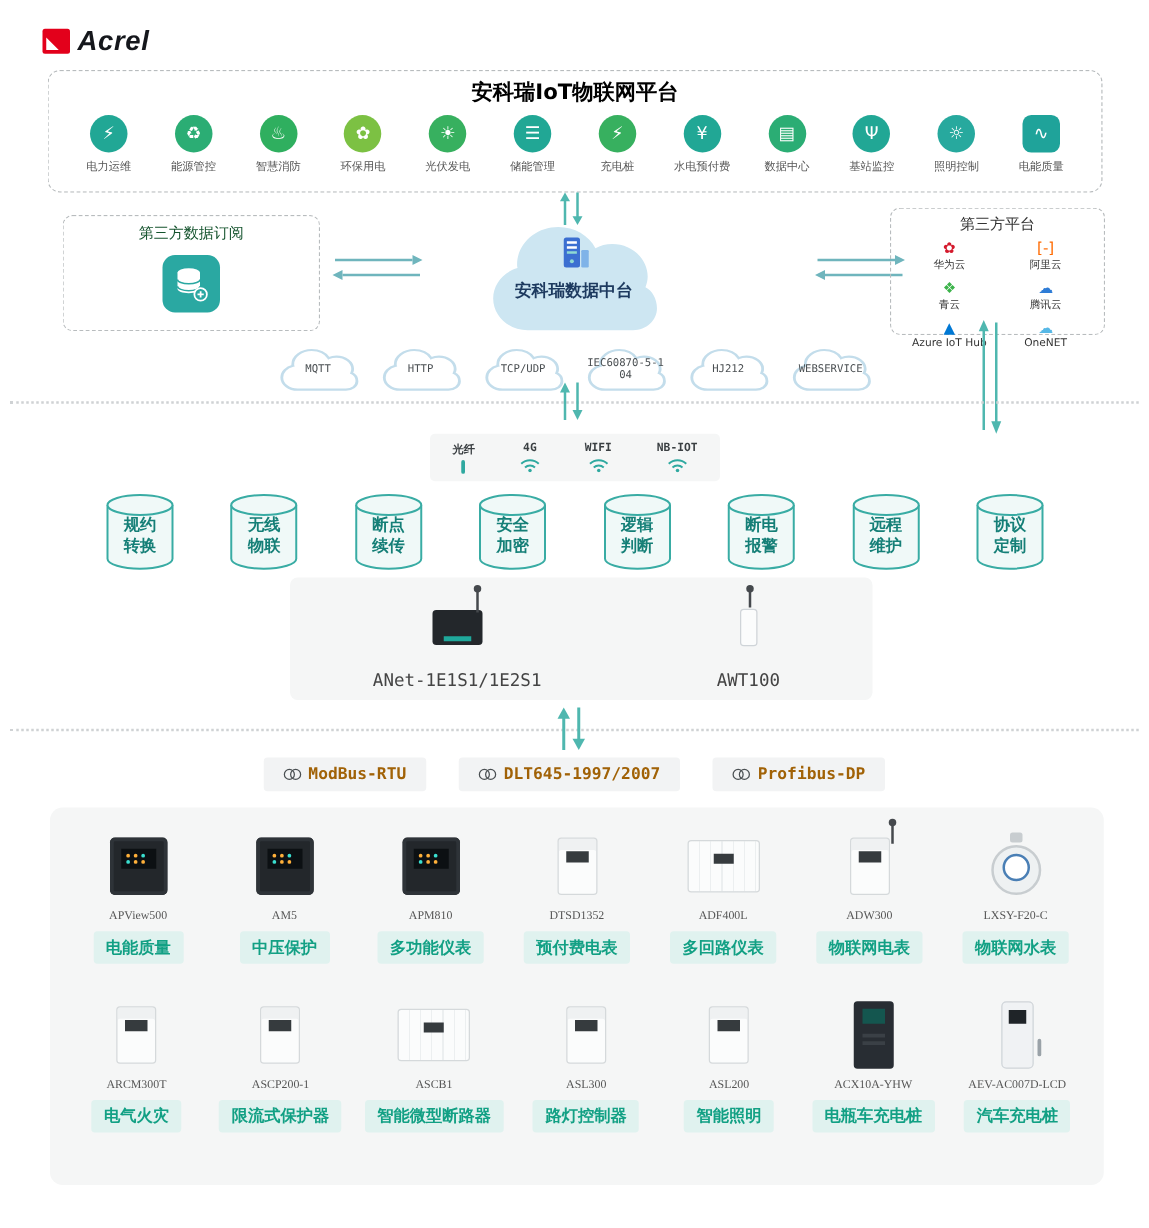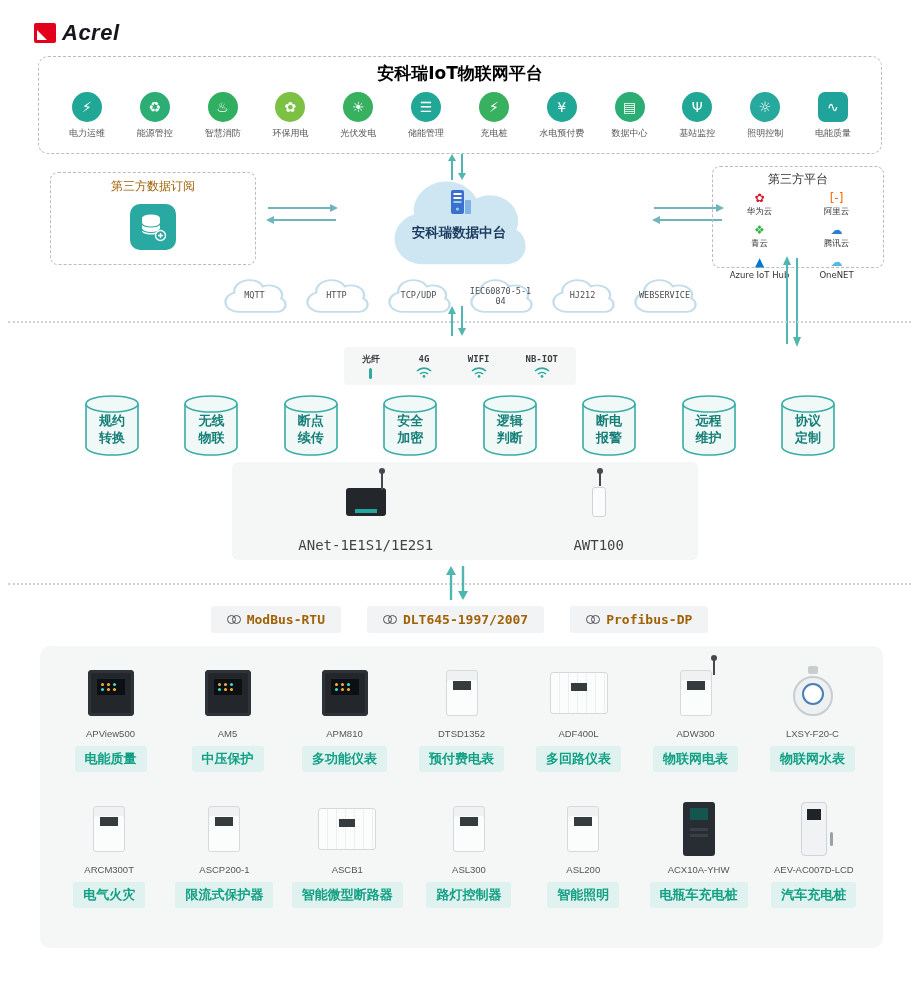--- a/index.html
+++ b/index.html
@@ -25,21 +25,21 @@
   .app-circle.square{border-radius:7px;}
   .app-label{margin-top:5px;font-size:9px;color:#555;white-space:nowrap;}
 
   
   .abs{position:absolute;}
   .divider{position:absolute;left:8px;right:8px;border-top:2px dotted #cfd2d4;height:0;}
 
   
   .sub-box{position:absolute;left:50px;top:172px;width:206px;height:93px;
         border:1px dashed #b8bcbe;border-radius:8px;box-sizing:border-box;text-align:center;}
-  .sub-title{font-size:12px;color:#a16207;margin-top:5px;}
+  .sub-title{font-size:12px;color:#14532d;margin-top:5px;}
   .db-tile{display:inline-flex;align-items:center;justify-content:center;margin-top:9px;
         width:46px;height:46px;background:#2AA8A2;border-radius:10px;}
 
   
   .cloud-main{position:absolute;left:374px;top:166px;width:170px;height:104px;}
   .cloud-main svg.cloudbg{position:absolute;left:0;top:0;}
   .cloud-main .cloud-inner{position:absolute;left:0;top:0;right:0;bottom:0;display:flex;
         flex-direction:column;align-items:center;justify-content:flex-start;padding-top:22px;}
   .cloud-main .cloud-title{margin-top:6px;font-size:13.5px;font-weight:bold;color:#1D3A5F;}
 
@@ -138,21 +138,21 @@
         border:1.5px solid #4a4f52;border-radius:50%;top:0;}
   .link-ic::before{left:0;}.link-ic::after{left:5px;}
   .bus-label{font-family:"DejaVu Sans Mono",monospace;font-size:13px;font-weight:bold;color:#a16207;white-space:nowrap;}
 
   
   .prodbox{position:absolute;left:40px;top:646px;width:843px;height:302px;background:#F5F6F6;
         border-radius:10px;box-sizing:border-box;padding-top:18px;}
   .prod-row{display:flex;justify-content:space-around;padding:0 12px;}
   .prod-row.second{margin-top:28px;}
   .prod{display:flex;flex-direction:column;align-items:center;min-width:96px;}
-  .prod-model{font-family:Liberation Sans, sans-serif;font-size:9.5px;color:#555;margin:6px 0 7px 0;white-space:nowrap;}
+  .prod-model{font-family:Liberation Serif, serif;font-size:9.5px;color:#555;margin:6px 0 7px 0;white-space:nowrap;}
   .prod-chip{background:#E0F2EF;color:#12A084;font-size:13px;font-weight:bold;
         padding:4px 10px;border-radius:3px;white-space:nowrap;}
 </style>
 </head>
 <body>
 
 <div class="page">
 
   <div class="logo">
     <span class="logo-mark"></span>

